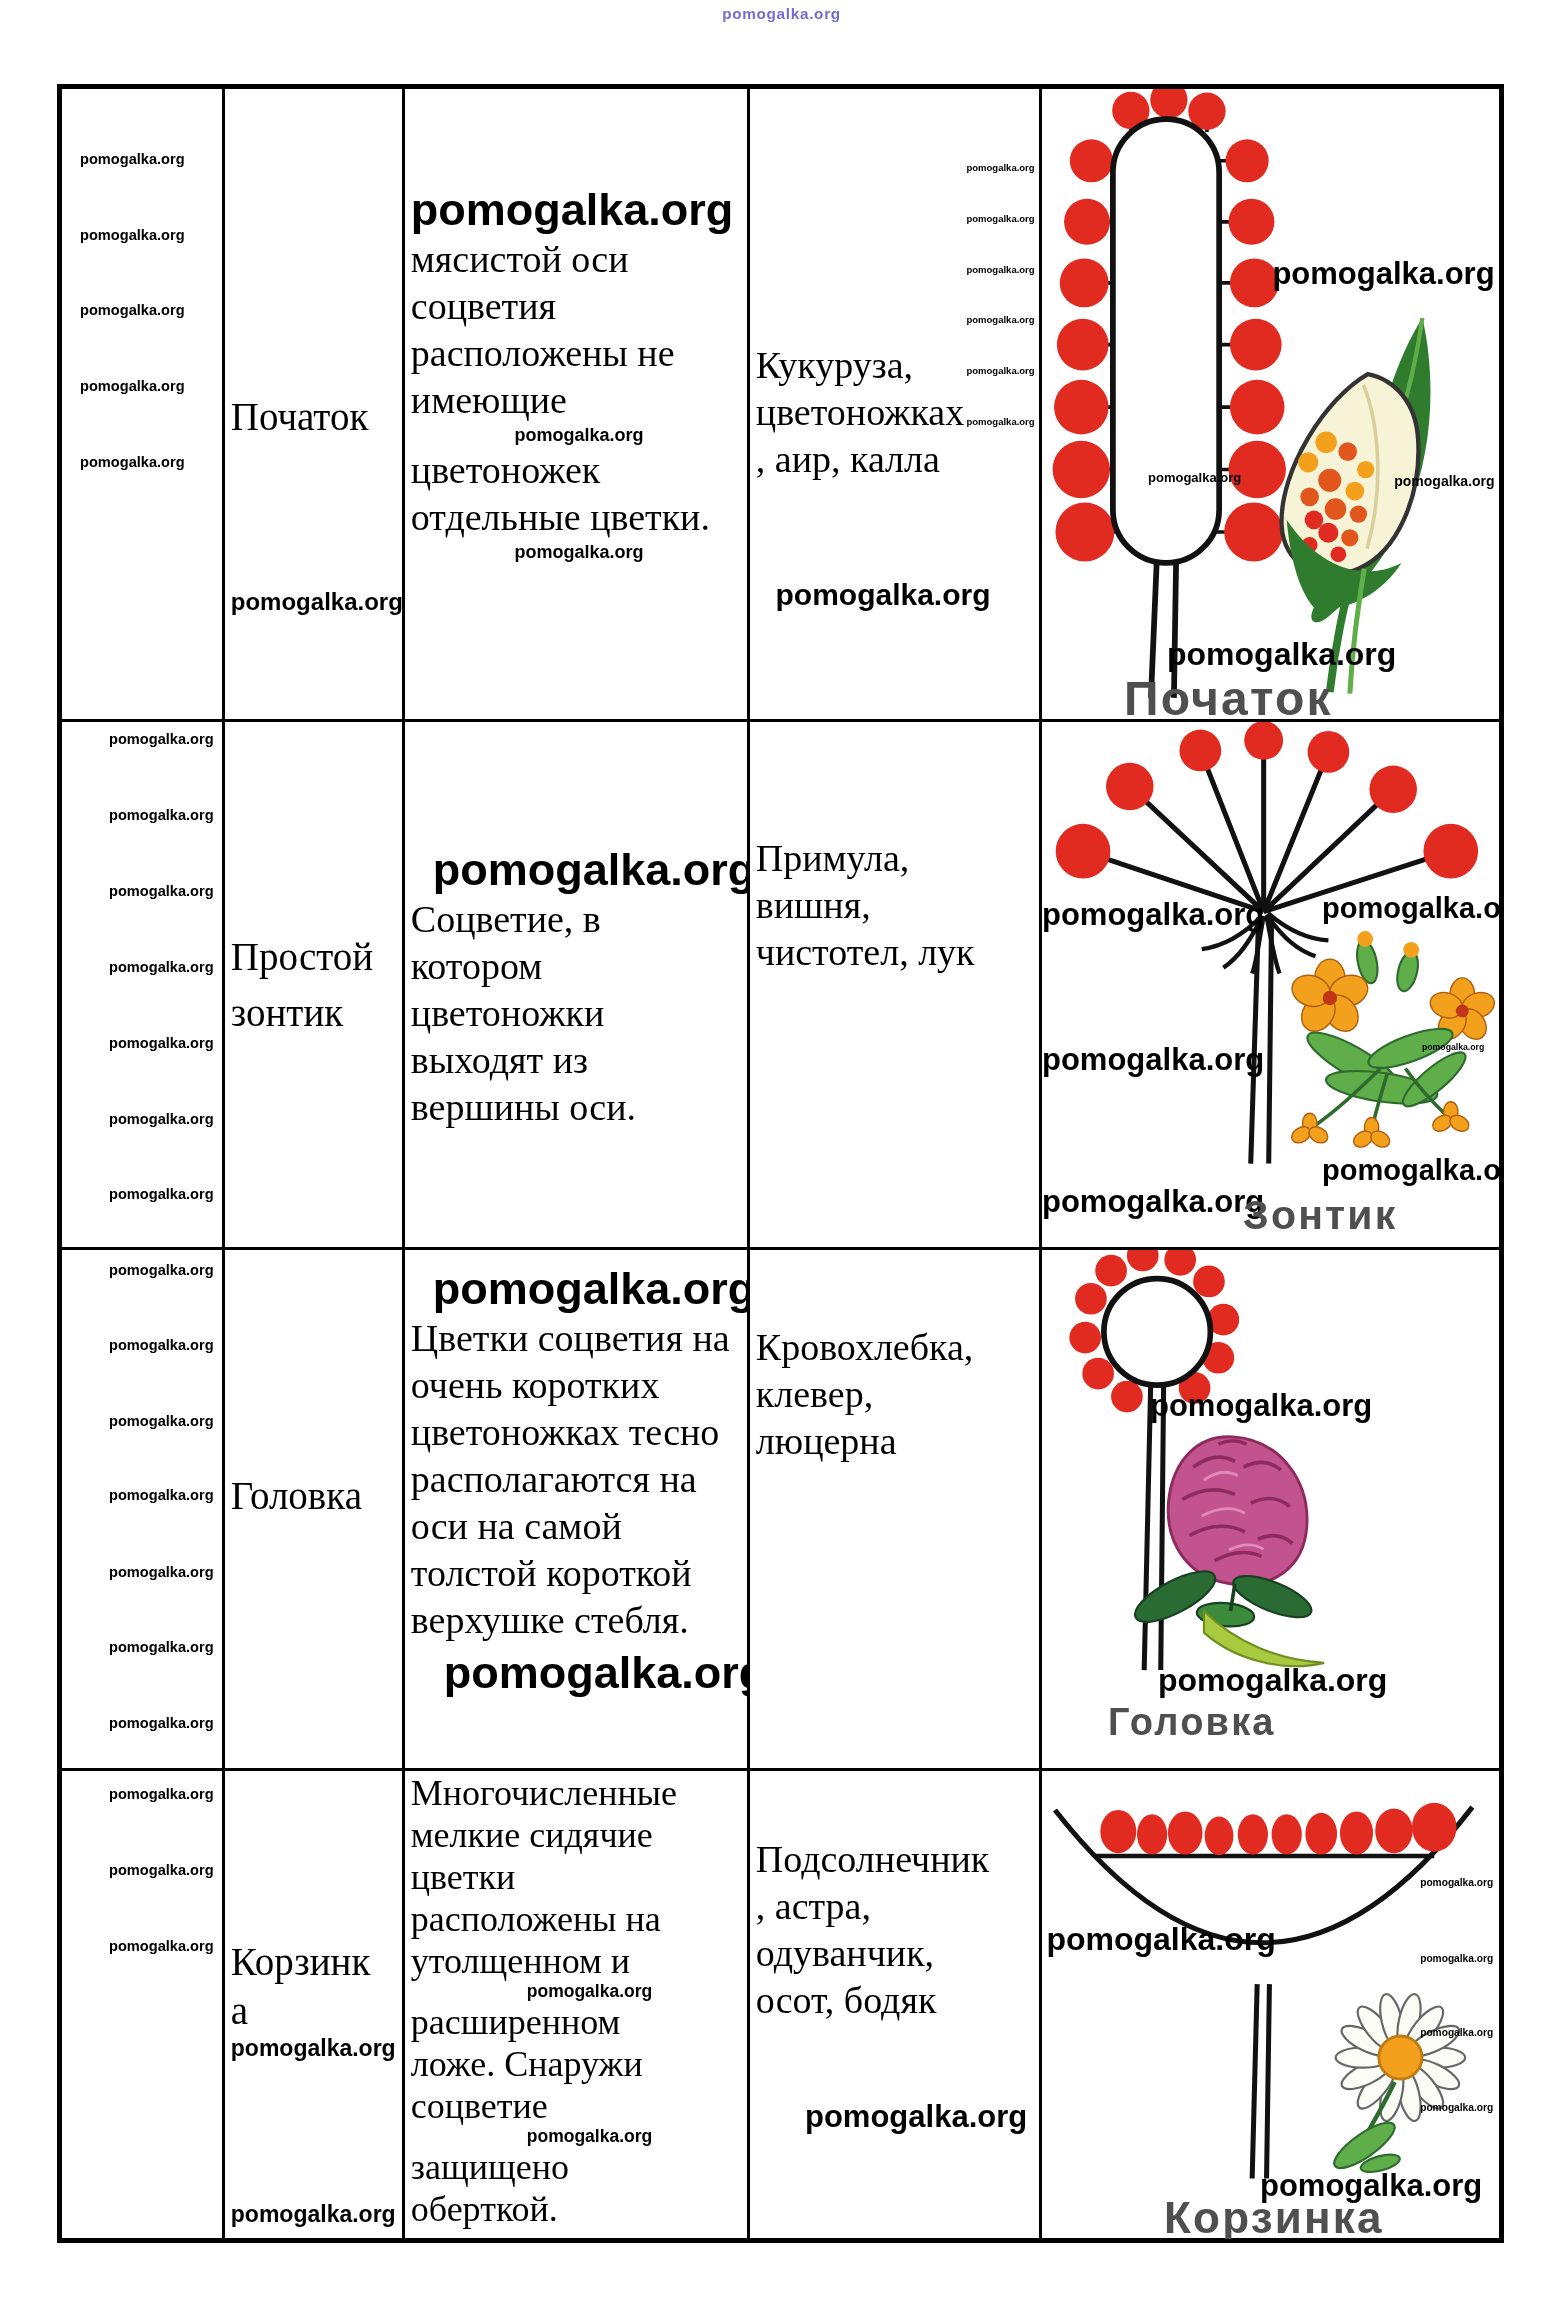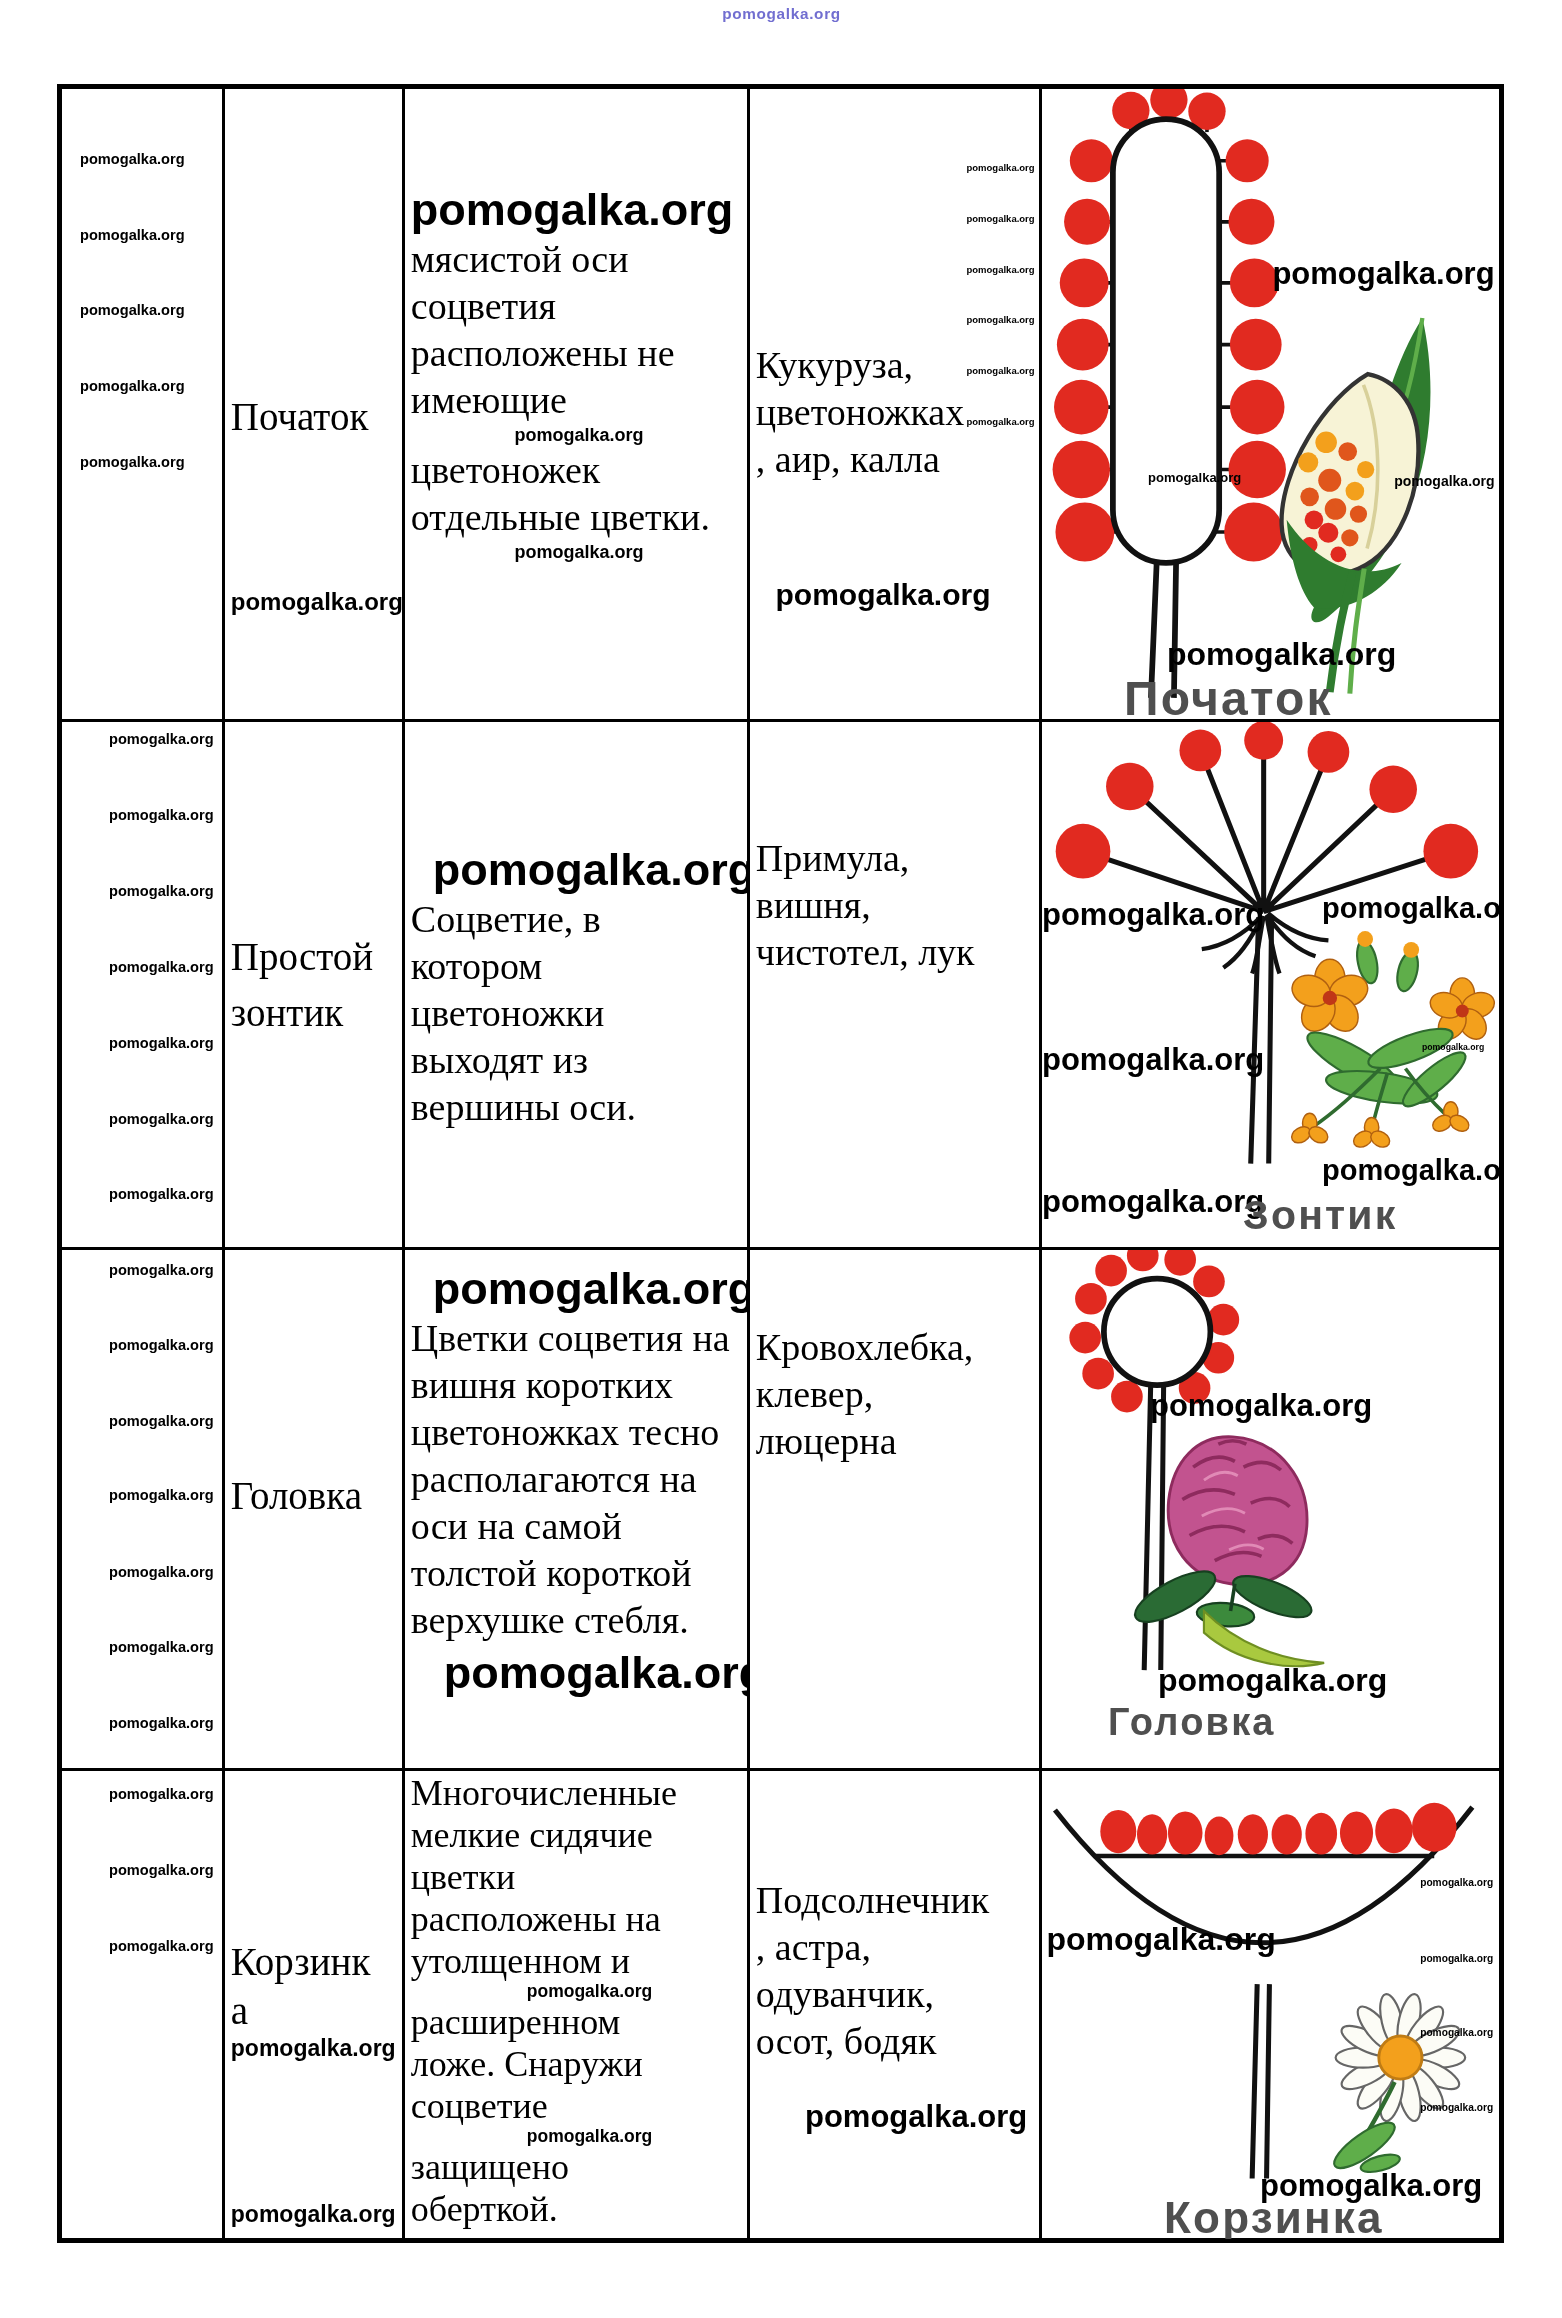--- a/index.html
+++ b/index.html
@@ -250,21 +250,21 @@
       <div class="wm" style="left:47px;top:465px;font-size:14.6px">pomogalka.org</div>
     </div>
 
     <div class="c">
       <div class="nm" style="top:224px">Головка</div>
     </div>
 
     <div class="c desc" style="padding-top:13px">
       <div class="wm-big-flow" style="margin-left:22px">pomogalka.org</div>
       <div>Цветки соцветия на</div>
-      <div>вишня коротких</div>
+      <div>очень коротких</div>
       <div>цветоножках тесно</div>
       <div>располагаются на</div>
       <div>оси на самой</div>
       <div>толстой короткой</div>
       <div>верхушке стебля.</div>
       <div class="wm-big-flow" style="margin-left:33px;margin-top:2.9px">pomogalka.org</div>
     </div>
 
     <div class="c ex" style="padding-top:74px">
       <div>Кровохлебка,</div>
@@ -326,21 +326,21 @@
       <div>утолщенном и</div>
       <div class="wm-flow" style="font-size:17.5px;line-height:19px;text-align:left;margin-left:116px">pomogalka.org</div>
       <div>расширенном</div>
       <div>ложе. Снаружи</div>
       <div>соцветие</div>
       <div class="wm-flow" style="font-size:17.5px;line-height:19px;text-align:left;margin-left:116px">pomogalka.org</div>
       <div>защищено</div>
       <div>оберткой.</div>
     </div>
 
-    <div class="c ex last-row" style="padding-top:106px">
+    <div class="c ex last-row" style="padding-top:65px">
       <div>Подсолнечник</div>
       <div>, астра,</div>
       <div>одуванчик,</div>
       <div>осот, бодяк</div>
       <div class="wm" style="left:55px;top:322px;font-size:31px">pomogalka.org</div>
     </div>
 
     <div class="c last-col last-row">
       <svg width="457" height="468" viewBox="0 0 635 650">
         <g>

